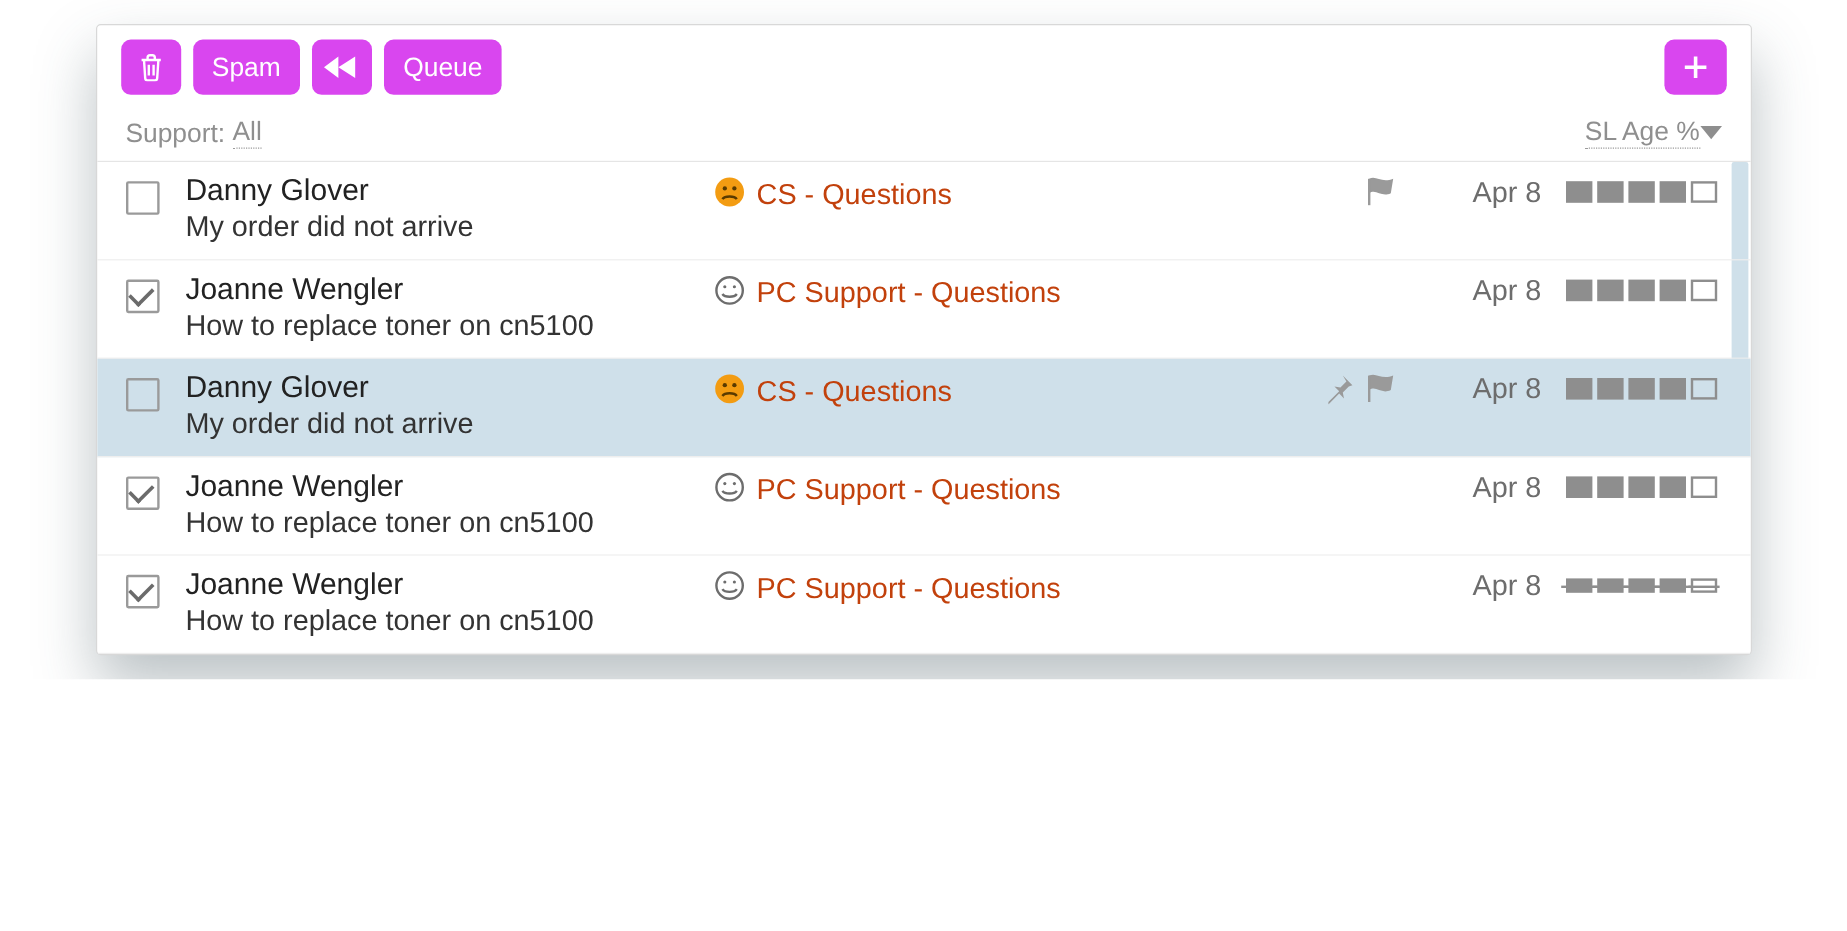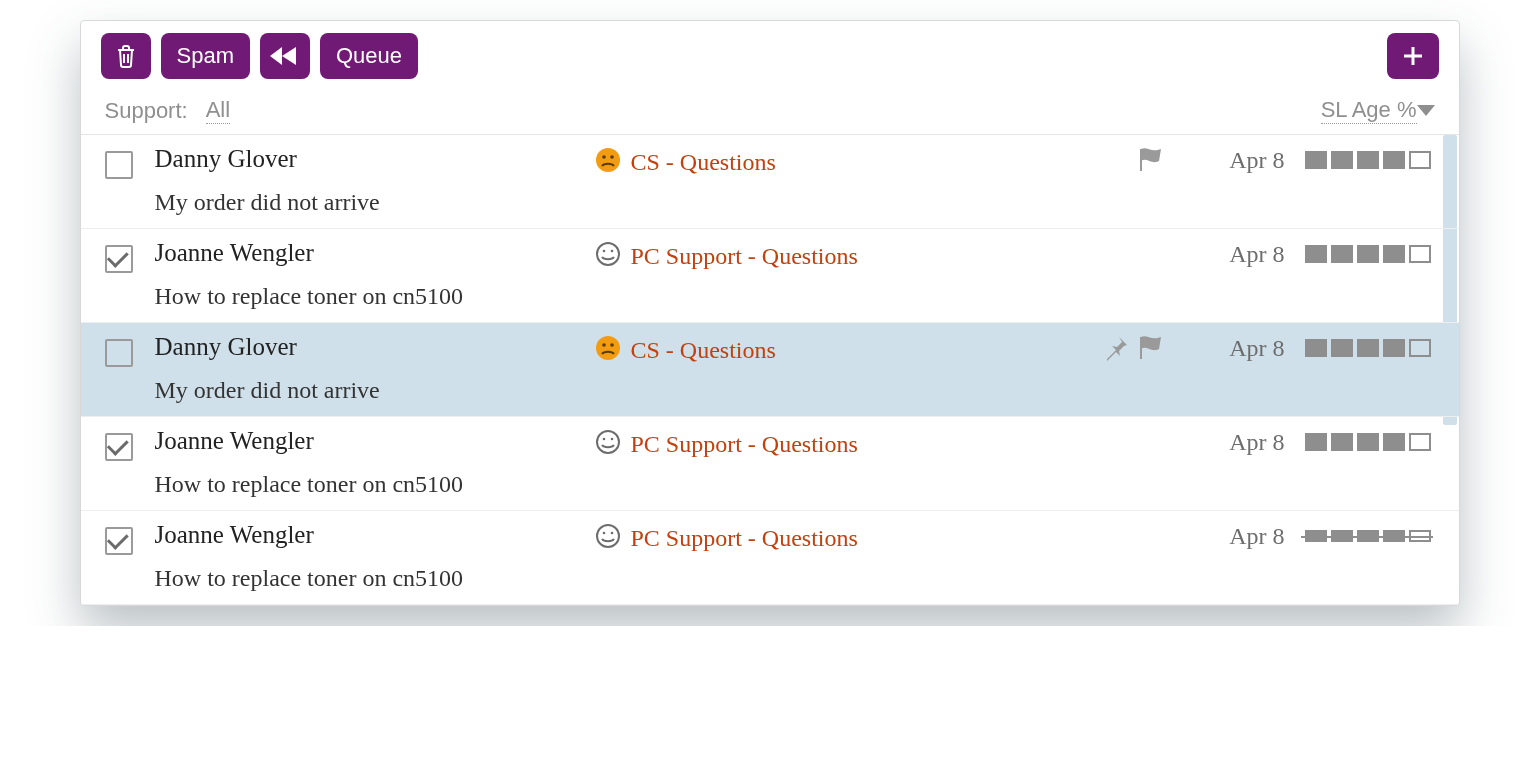--- a/index.html
+++ b/index.html
@@ -19,21 +19,21 @@
     position: relative;
   }
   
   .toolbar {
     display: flex;
     align-items: center;
     padding: 12px 20px 10px 20px;
     gap: 10px;
   }
   .btn {
-    background: #701a75;
+    background: #d946ef;
     color: #fff;
     border: none;
     border-radius: 8px;
     height: 46px;
     padding: 0 16px;
     font-size: 22px;
     display: inline-flex;
     align-items: center;
     justify-content: center;
     cursor: pointer;
@@ -64,42 +64,42 @@
   .filter-row {
     display: flex;
     align-items: center;
     padding: 8px 24px 10px 24px;
     font-size: 22px;
     color: #8f8f8f;
     border-bottom: 1px solid #e5e5e5;
   }
   .filter-row .service-label { }
   .filter-row .service-value {
-    margin-left: 18px;
+    margin-left: 6px;
     border-bottom: 1px dotted #9a9a9a;
     cursor: pointer;
   }
   .filter-row .sort {
     display: flex;
     align-items: center;
     gap: 0;
     cursor: pointer;
   }
   .filter-row .sort-label {
     border-bottom: 1px dotted #9a9a9a;
   }
   .filter-row .sort .tri {
     width: 0; height: 0;
     border-left: 9px solid transparent;
     border-right: 9px solid transparent;
     border-top: 11px solid #8e8e8e;
   }
 
   
-  .list { position: relative; font-family: Liberation Serif, serif; }
+  .list { position: relative; }
   .row {
     display: flex;
     align-items: flex-start;
     padding: 10px 24px 12px 24px;
     border-bottom: 1px solid #eee;
     font-size: 24px;
     color: #2b2b2b;
     position: relative;
   }
   .row.selected { background: #cfe0ea; }
@@ -121,21 +121,21 @@
     border-left: 3px solid #6b6b6b;
     border-bottom: 3px solid #6b6b6b;
     transform: rotate(-45deg) translate(1px,-2px);
   }
   .row .main {
     flex: 0 0 440px;
     display: flex;
     flex-direction: column;
   }
   .row .name { font-weight: 400; font-size: 25px; color: #222; }
-  .row .subject { font-size: 24px; color: #333; margin-top: 16px; }
+  .row .subject { font-size: 24px; color: #333; margin-top: 2px; }
   .row .cat {
     flex: 1;
     display: flex;
     align-items: center;
     gap: 10px;
     color: #c2410c;
     font-size: 24px;
     padding-top: 2px;
   }
   .row .cat .emoji { font-size: 24px; line-height: 1; }

